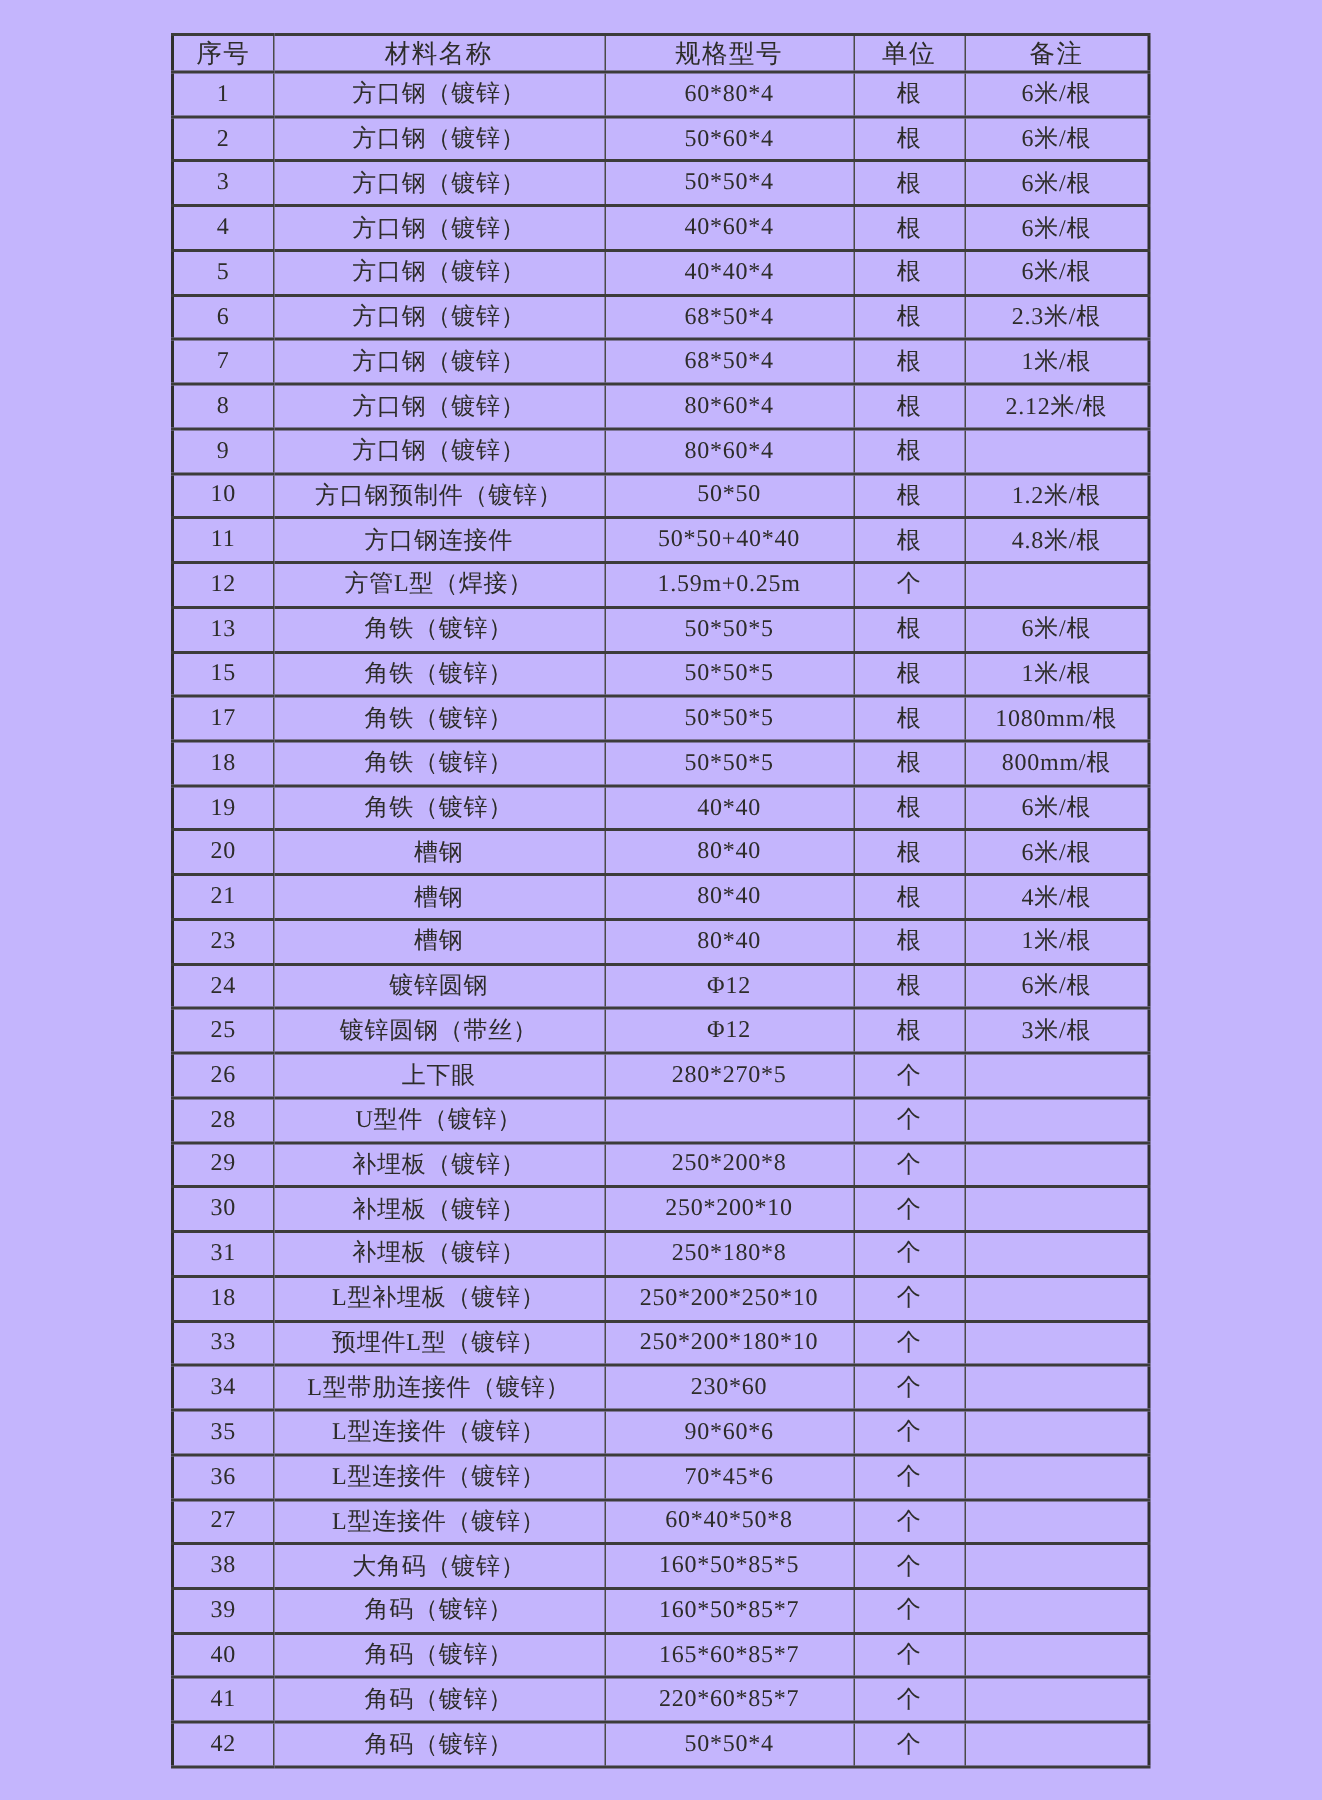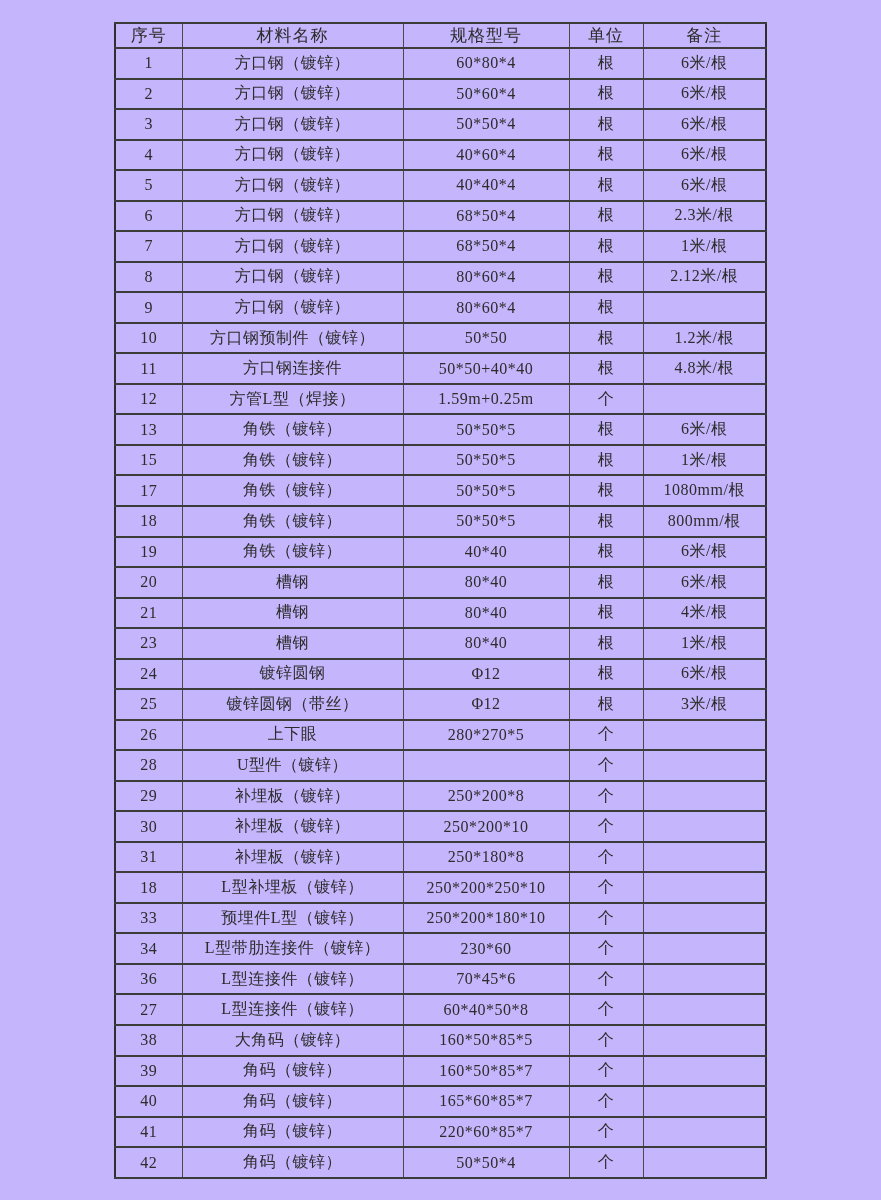--- a/index.html
+++ b/index.html
@@ -270,20 +270,27 @@
           <td class="cell-note"></td>
         </tr>
         <tr>
           <td class="cell-no">34</td>
           <td class="cell-name">L型带肋连接件（镀锌）</td>
           <td class="cell-spec">230*60</td>
           <td class="cell-unit">个</td>
           <td class="cell-note"></td>
         </tr>
         <tr>
+          <td class="cell-no">35</td>
+          <td class="cell-name">L型连接件（镀锌）</td>
+          <td class="cell-spec">90*60*6</td>
+          <td class="cell-unit">个</td>
+          <td class="cell-note"></td>
+        </tr>
+        <tr>
           <td class="cell-no">36</td>
           <td class="cell-name">L型连接件（镀锌）</td>
           <td class="cell-spec">70*45*6</td>
           <td class="cell-unit">个</td>
           <td class="cell-note"></td>
         </tr>
         <tr>
           <td class="cell-no">27</td>
           <td class="cell-name">L型连接件（镀锌）</td>
           <td class="cell-spec">60*40*50*8</td>

